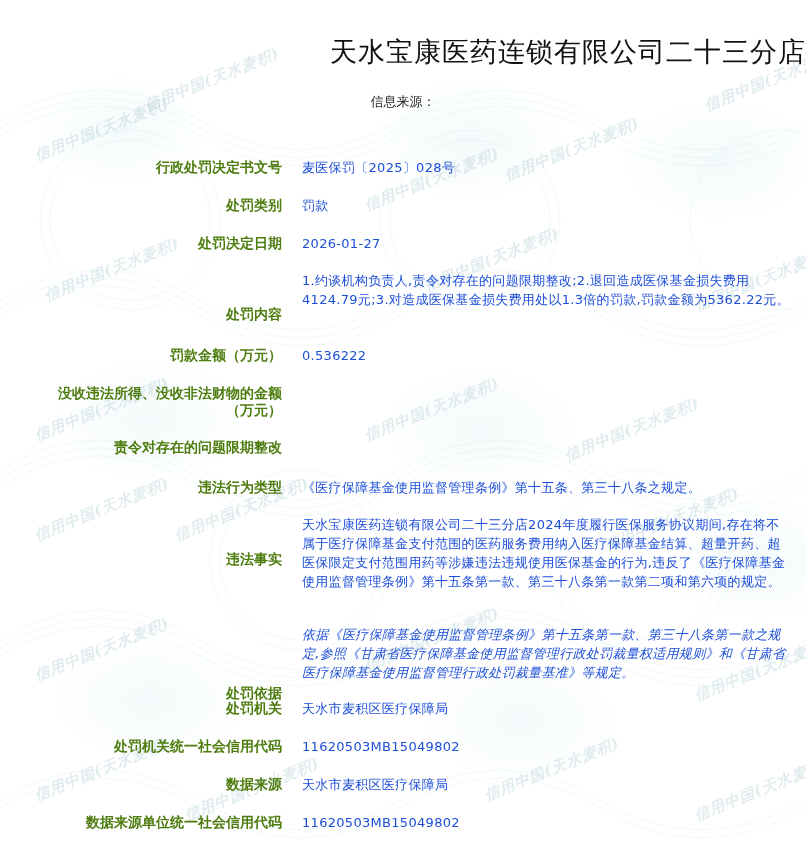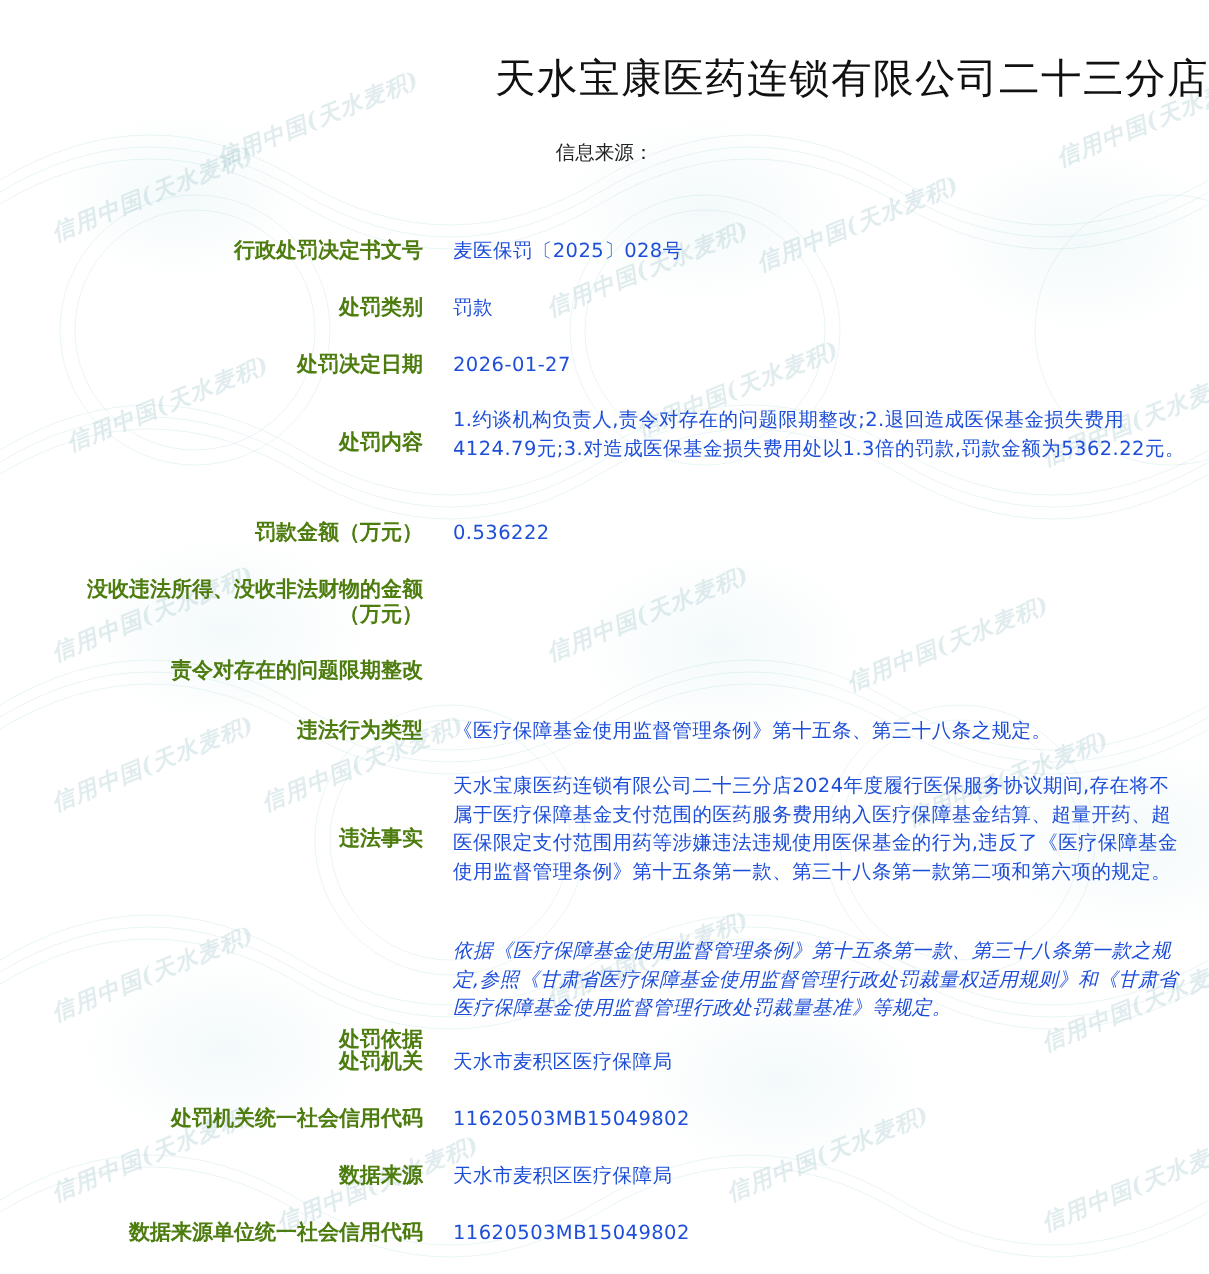--- a/index.html
+++ b/index.html
@@ -159,21 +159,21 @@
     <div class="label">处罚类别</div>
     <div class="value">罚款</div>
   </div>
 
   <div class="row" style="top:235px;">
     <div class="label">处罚决定日期</div>
     <div class="value">2026-01-27</div>
   </div>
 
   <div class="row" style="top:271px;">
-    <div class="label" style="top:16px;">处罚内容</div>
+    <div class="label" style="top:35px;">处罚内容</div>
     <div class="value" style="line-height:19px;">1.约谈机构负责人,责令对存在的问题限期整改;2.退回造成医保基金损失费用4124.79元;3.对造成医保基金损失费用处以1.3倍的罚款,罚款金额为5362.22元。</div>
   </div>
 
   <div class="row" style="top:347px;">
     <div class="label">罚款金额（万元）</div>
     <div class="value">0.536222</div>
   </div>
 
   <div class="row" style="top:385px;">
     <div class="label" style="width:320px;">

